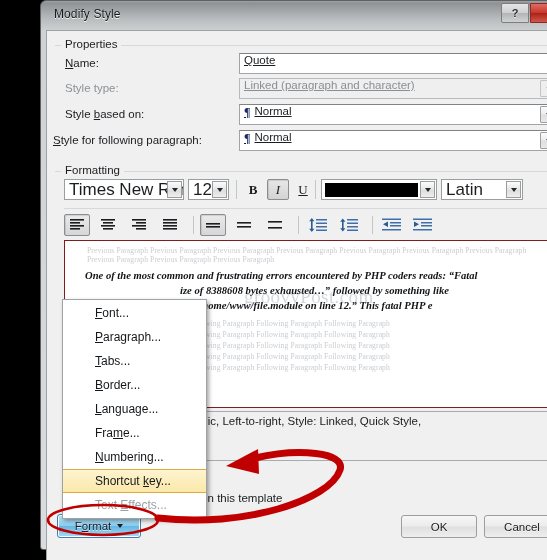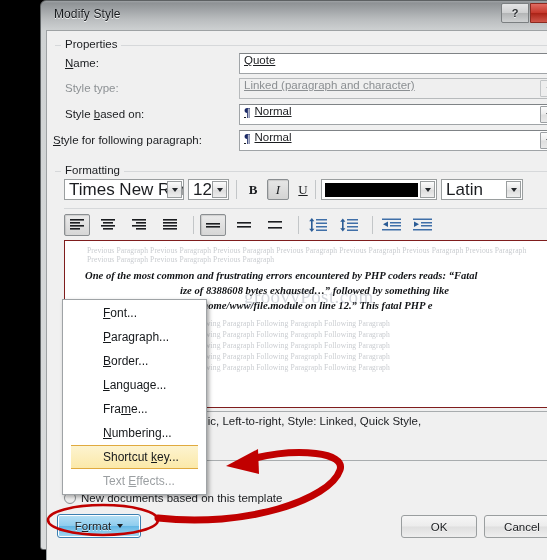--- a/index.html
+++ b/index.html
@@ -318,21 +318,21 @@
     margin-left: 6px;
   }
 
   
   .menu {
     position: absolute;
     background: #ffffff;
     border: 1px solid #9fa3a6;
     box-shadow: 2px 2px 4px rgba(0,0,0,.35);
     box-sizing: border-box;
-    padding: 1px 8px;
+    padding: 1px 0;
   }
   .menu-item {
     height: 24px;
     display: flex; align-items: center;
     padding-left: 32px;
     font-size: 12px;
     color: #15181b;
     box-sizing: border-box;
     white-space: nowrap;
   }
@@ -615,20 +615,23 @@
   </div>
 
   <div class="menu" style="left:22px; top:299px; width:145px;" id="format-menu">
       <div class="menu-item">
         <span><span class="u">F</span>ont...</span>
       </div>
       <div class="menu-item">
         <span><span class="u">P</span>aragraph...</span>
       </div>
       <div class="menu-item">
+        <span><span class="u">T</span>abs...</span>
+      </div>
+      <div class="menu-item">
         <span><span class="u">B</span>order...</span>
       </div>
       <div class="menu-item">
         <span><span class="u">L</span>anguage...</span>
       </div>
       <div class="menu-item">
         <span>Fra<span class="u">m</span>e...</span>
       </div>
       <div class="menu-item">
         <span><span class="u">N</span>umbering...</span>

